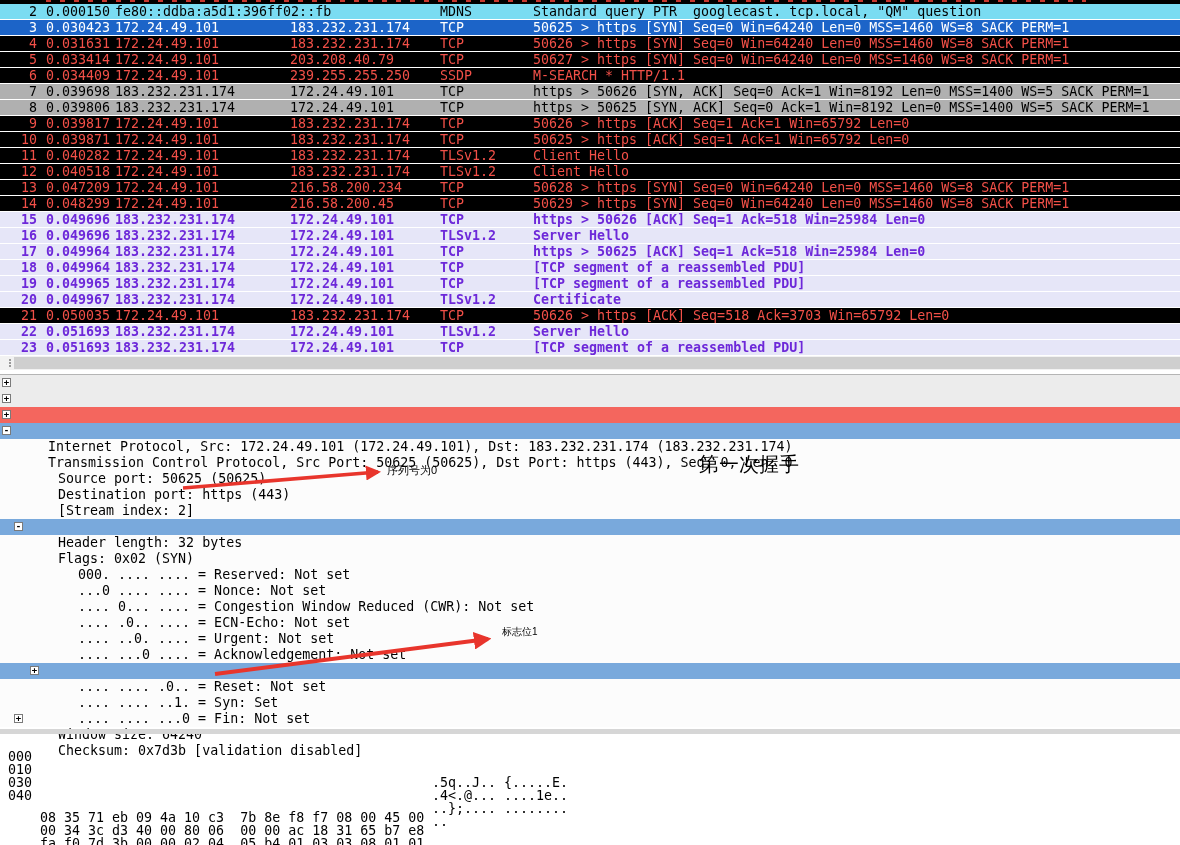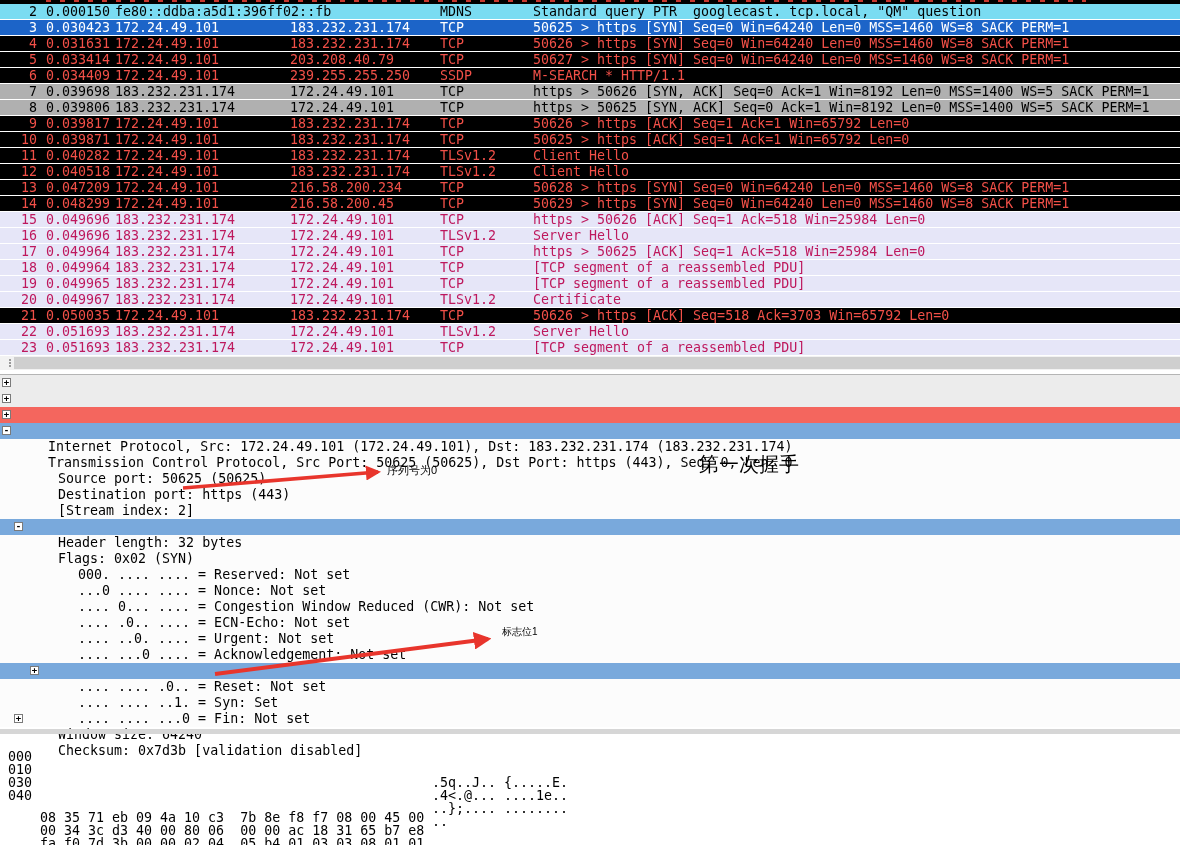--- a/index.html
+++ b/index.html
@@ -21,21 +21,21 @@
   .prow{display:grid;grid-template-columns:40px 75px 175px 150px 93px 1fr;
         height:16px;line-height:15px;border-bottom:1px solid #fff;white-space:pre;}
   .prow>span{overflow:hidden;}
   .prow .c-no{text-align:right;padding-right:3px;}
   .prow .c-time{padding-left:6px;}
   .prow .c-src.overflow{overflow:visible;position:relative;z-index:2;}
   .style-udp{background:var(--c-udp);color:#000;}
   .style-selected{background:var(--c-sel);color:#fff;}
   .style-bad{background:var(--c-badbg);color:var(--c-badtx);}
   .style-synack{background:var(--c-gray);color:#000;}
-  .style-tcp{background:var(--c-lav);color:#be185d;}
+  .style-tcp{background:var(--c-lav);color:#6d28d9;font-weight:bold;}
 
   
   .hscroll{position:absolute;left:0;top:356px;width:1180px;height:14px;background:#f2f2f2;}
   .hscroll .corner{position:absolute;left:2px;top:3px;width:9px;height:8px;
      border-right:2px dotted #9a9a9a;}
   .hscroll .bar{position:absolute;left:14px;right:0;top:1px;bottom:1px;background:#cfcfcf;}
 
   
   .details-pane{position:absolute;left:0;top:374px;width:1180px;height:353px;
      background:#fcfcfc;border-top:1px solid #b5b5b5;}

